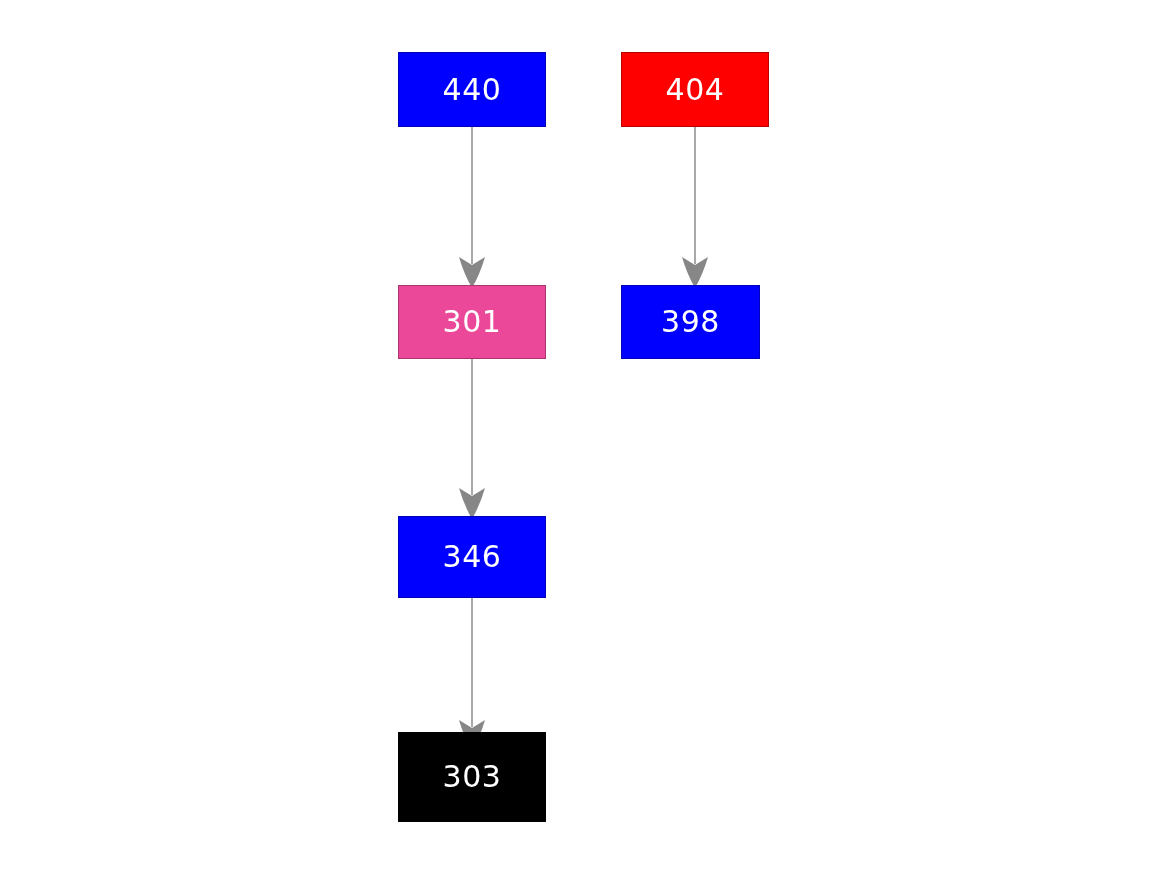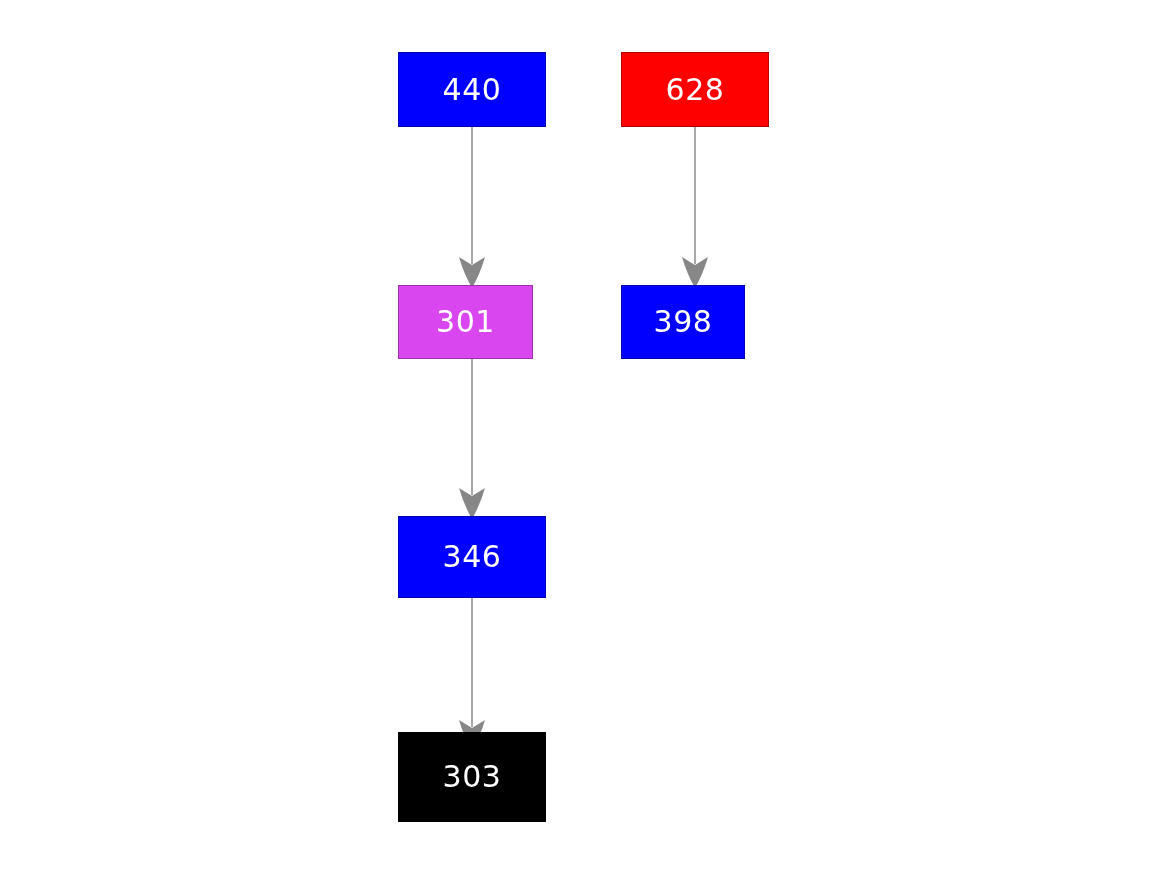--- a/index.html
+++ b/index.html
@@ -51,26 +51,26 @@
       <line x1="472" y1="359" x2="472" y2="495" stroke="#a9a9a9" stroke-width="2"></line>
       <path d="M 472 519 Q 463.94 505.05 459 488 L 472 496 L 485 488 Q 480.06 505.05 472 519 Z" fill="#878787"></path>
       <line x1="472" y1="590" x2="472" y2="727" stroke="#a9a9a9" stroke-width="2"></line>
       <path d="M 472 751 Q 463.94 737.05 459 720 L 472 728 L 485 720 Q 480.06 737.05 472 751 Z" fill="#878787"></path>
     </svg>
   <div id="node-layer">
       <div class="node" style="left: 398px; top: 52px; width: 148px; height: 75px; background: rgb(0, 0, 255);">
         <span class="node-label" style="color: rgb(255, 255, 255);">440</span>
       </div>
       <div class="node" style="left: 621px; top: 52px; width: 148px; height: 75px; background: rgb(255, 0, 0);">
-        <span class="node-label" style="color: rgb(255, 255, 255);">628</span>
+        <span class="node-label" style="color: rgb(255, 255, 255);">404</span>
       </div>
-      <div class="node" style="left: 398px; top: 285px; width: 135px; height: 74px; background: #d946ef;">
+      <div class="node" style="left: 398px; top: 285px; width: 148px; height: 74px; background: #ec4899;">
         <span class="node-label" style="color: rgb(255, 255, 255);">301</span>
       </div>
-      <div class="node" style="left: 621px; top: 285px; width: 124px; height: 74px; background: rgb(0, 0, 255);">
+      <div class="node" style="left: 621px; top: 285px; width: 139px; height: 74px; background: rgb(0, 0, 255);">
         <span class="node-label" style="color: rgb(255, 255, 255);">398</span>
       </div>
       <div class="node" style="left: 398px; top: 516px; width: 148px; height: 82px; background: rgb(0, 0, 255);">
         <span class="node-label" style="color: rgb(255, 255, 255);">346</span>
       </div>
       <div class="node" style="left: 398px; top: 732px; width: 148px; height: 90px; background: #000000;">
         <span class="node-label" style="color: rgb(255, 255, 255);">303</span>
       </div>
     </div>
 </div>

